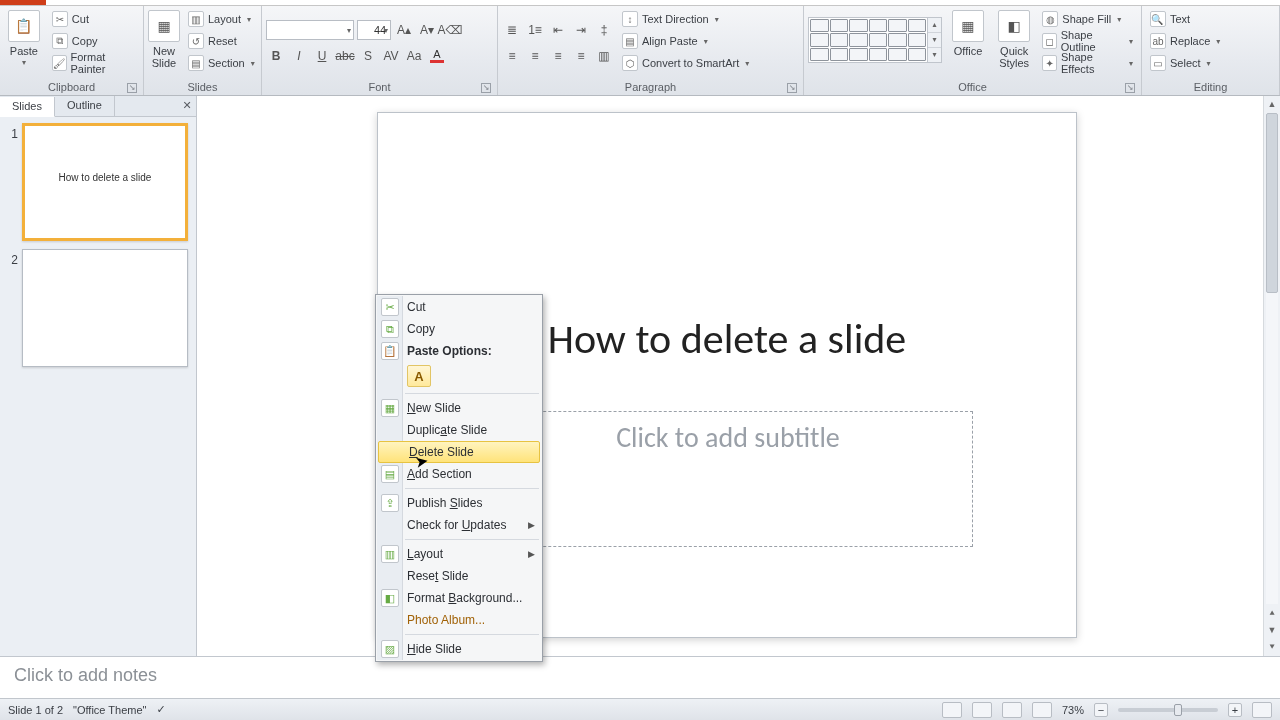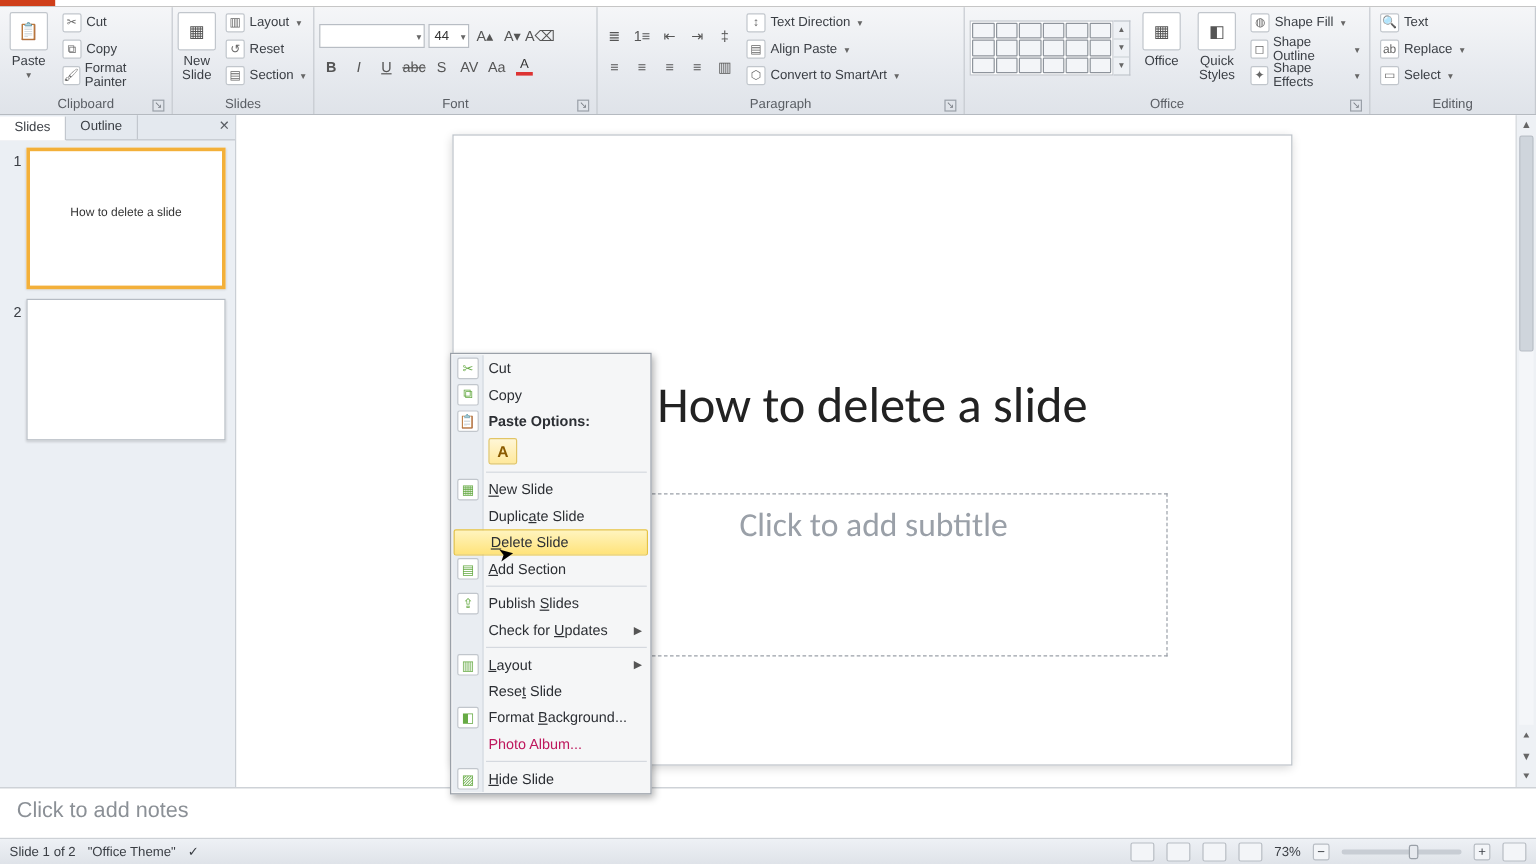--- a/index.html
+++ b/index.html
@@ -16,21 +16,21 @@
 .group-body { flex: 1; display: flex; align-items: flex-start; gap: 4px; }
 .group-label { text-align: center; font-size: 11px; color: #5a5e64; padding: 1px 0 2px 0; position: relative; }
 .group-label .dlg { position:absolute; right:2px; bottom:2px; width:10px; height:10px; border:1px solid #9aa0a8; font-size:8px; line-height:8px; text-align:center; color:#7a7f86;}
 .bigbtn { display:flex; flex-direction:column; align-items:center; justify-content:flex-start; width:44px; height:66px; padding-top:2px; }
 .bigbtn .ic { width:32px; height:32px; border:1px solid #c1c6cc; background:#fff; border-radius:2px; margin-bottom:3px; display:flex; align-items:center; justify-content:center; font-size:14px; color:#555;}
 .bigbtn span { font-size:11px; line-height:12px; text-align:center; color:#3a3e44;}
 .stackcol { display:flex; flex-direction:column; gap:2px; justify-content:center; height:66px;}
 .smallbtn { display:flex; align-items:center; height:20px; padding:0 4px; gap:4px; font-size:11px; color:#3a3e44;}
 .smallbtn .ic { width:16px; height:16px; border:1px solid #c1c6cc; background:#fff; border-radius:2px; display:flex; align-items:center; justify-content:center; font-size:10px; color:#666;}
 .dd::after { content:"▾"; font-size:8px; margin-left:2px; color:#666;}
-.font-box, .size-box { height:20px; border:1px solid #b8bdc4; background:#fff; display:inline-flex; align-items:center; padding:0 14px 0 4px; font-size:11px; position:relative;}
+.font-box, .size-box { height:20px; border:1px solid #b8bdc4; background:#fff; display:inline-flex; align-items:center; padding:0 14px 0 16px; font-size:11px; position:relative;}
 .font-box { width:88px; } .size-box { width:34px; }
 .font-box::after, .size-box::after { content:"▾"; position:absolute; right:2px; font-size:8px; color:#666;}
 .iconrow { display:flex; gap:3px; }
 .sqico { width:20px; height:20px; border:1px solid transparent; display:flex; align-items:center; justify-content:center; font-size:12px; color:#555; border-radius:2px;}
 .sqico.b { font-weight:bold; } .sqico.i { font-style:italic; } .sqico.u { text-decoration:underline; } .sqico.s { text-decoration:line-through; }
 .colorbar { width:20px; height:20px; display:flex; flex-direction:column; align-items:center; justify-content:center;}
 .colorbar .ltr { font-size:11px; line-height:11px;} .colorbar .bar { width:14px; height:3px;}
 
 .shape-gal { width:120px; height:46px; border:1px solid #c0c5cc; background:#fff; display:grid; grid-template-columns:repeat(6,1fr); grid-template-rows:repeat(3,1fr); padding:1px; gap:1px; }
 .shape-gal div { border:1px solid #8e949c; border-radius:1px; background:#f3f5f8;}
@@ -77,21 +77,21 @@
 .zoom-slider .knob{ position:absolute; left:56px; top:-4px; width:8px; height:12px; background:#e7eaef; border:1px solid #9aa0a8; border-radius:2px;}
 .zoombtn{ width:14px; height:14px; border:1px solid #b8bdc4; text-align:center; line-height:12px; font-size:11px; border-radius:2px; background:#f3f5f8;}
 
 
 .ctxmenu { position:absolute; left:178px; top:198px; width:168px; background:#f5f6f7; border:1px solid #9aa0a8; box-shadow:2px 3px 6px rgba(0,0,0,0.3); z-index:50; padding:1px;}
 .ctxmenu .strip { position:absolute; left:1px; top:1px; bottom:1px; width:26px; background:#e9edf2; border-right:1px solid #d5d9df;}
 .cx { position:relative; height:22px; display:flex; align-items:center; padding-left:30px; font-size:12px; color:#2c2f34;}
 .cx .ic { position:absolute; left:4px; width:18px; height:18px; border:1px solid #c1c6cc; background:#fff; border-radius:2px; display:flex; align-items:center; justify-content:center; font-size:11px; color:#6a4;}
 .cx.sep { height:1px; background:#d5d9df; margin:3px 2px 3px 28px; padding:0;}
 .cx.hl { background:linear-gradient(#fff4bf,#ffe37a); border:1px solid #e7c341; border-radius:2px; margin:0 1px;}
-.cx.dis { color:#be185d;}
+.cx.dis { color:#a16207;}
 .cx .arr { position:absolute; right:6px; font-size:9px; color:#555;}
 .cx.head { font-weight:bold;}
 .paste-opt-row { position:relative; height:28px; padding-left:30px; display:flex; align-items:center;}
 .paste-opt-row .pbtn { width:24px; height:22px; border:1px solid #e2c565; background:linear-gradient(#fff6d6,#ffe99c); border-radius:2px; display:flex; align-items:center; justify-content:center; font-weight:bold; color:#8a5a00; font-size:13px;}
 .cursor { position:absolute; left:218px; top:356px; z-index:60; font-size:16px; color:#000; transform:rotate(-10deg);}
 .u { text-decoration:underline;}
 </style>
 </head>
 <body>
 

